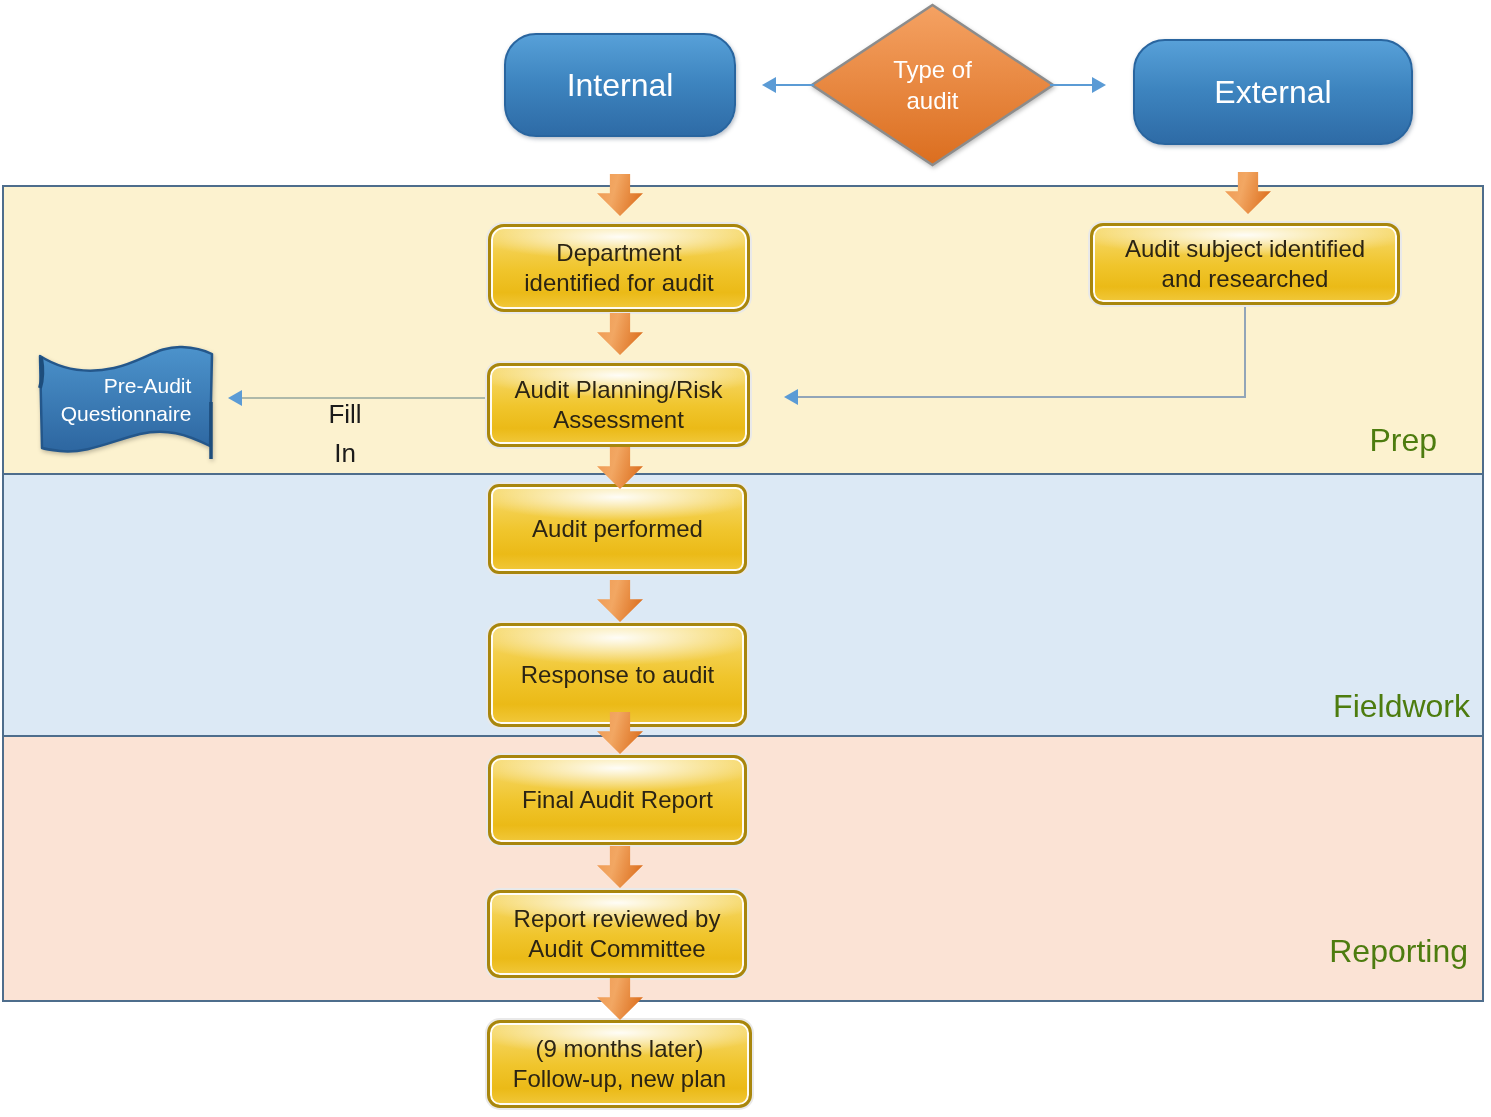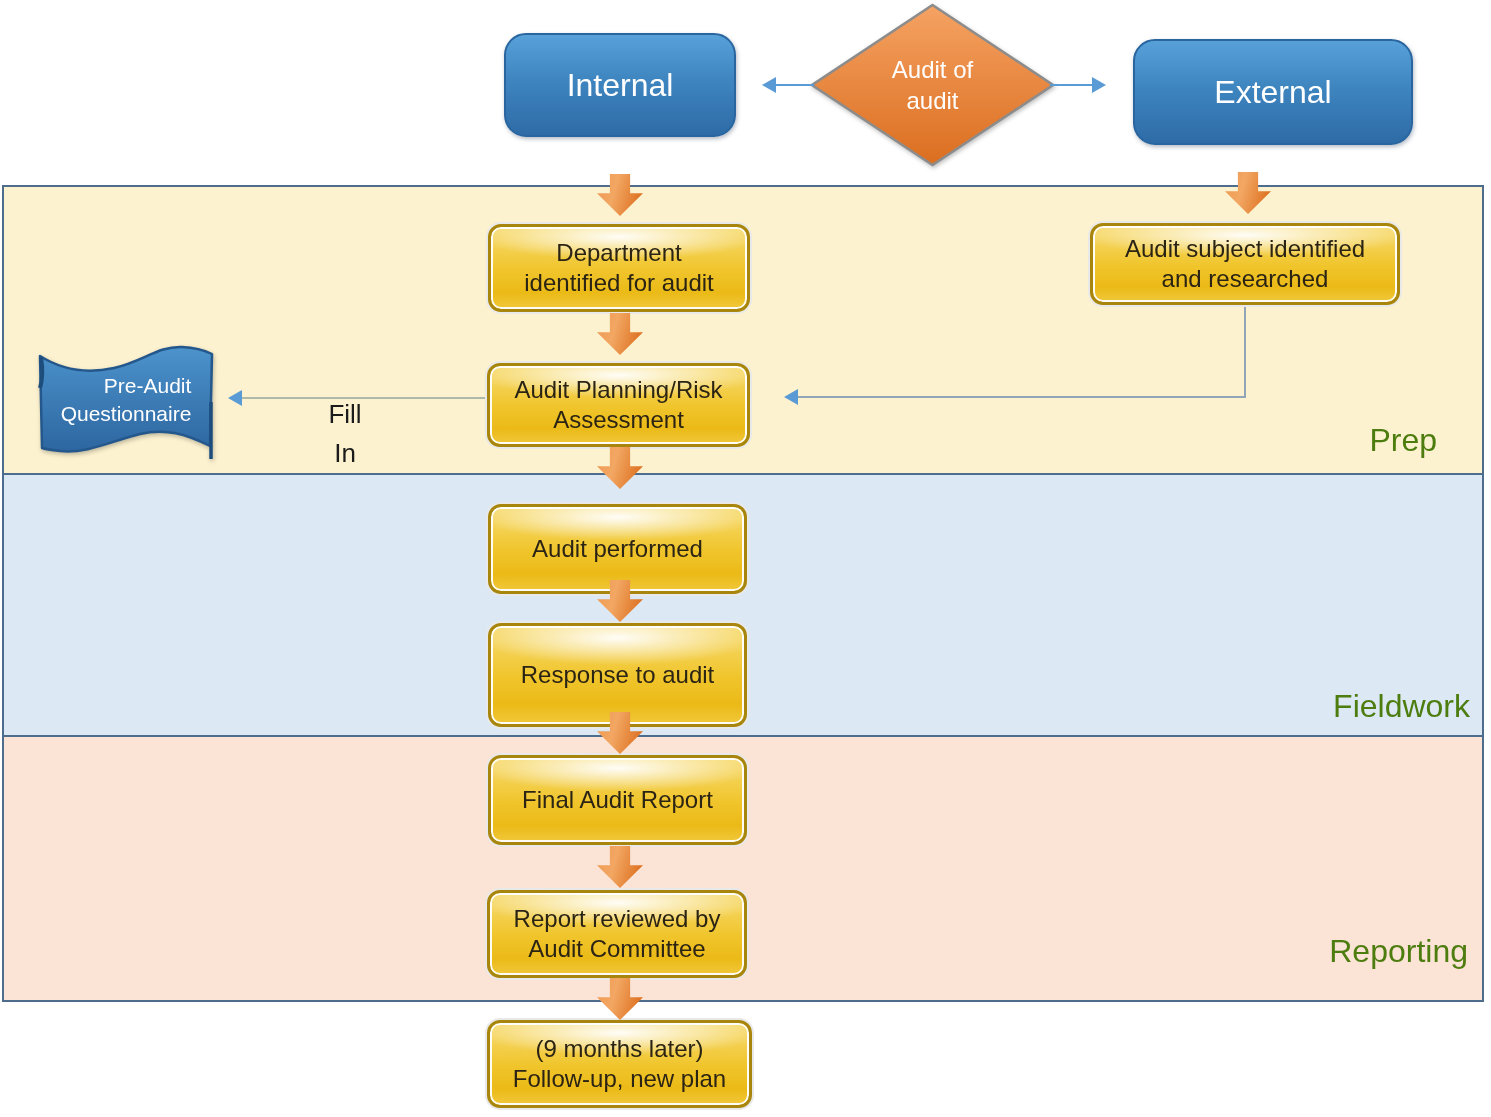--- a/index.html
+++ b/index.html
@@ -12,21 +12,21 @@
   .band {
     position:absolute; left:2px; width:1482px;
     border:2px solid #4E6D8C; box-sizing:border-box;
   }
   .band-label {
     position:absolute; font-size:32px; color:#4d7c0f; white-space:nowrap;
   }
   
   .blue-box {
     position:absolute; box-sizing:border-box;
-    border:2px solid #29659F; border-radius:22px;
+    border:2px solid #29659F; border-radius:32px;
     background:linear-gradient(180deg,#57A0D8 0%, #3D84BF 48%, #2E6BA6 100%);
     box-shadow:1px 2px 4px rgba(40,60,90,.35);
     display:flex; align-items:center; justify-content:center;
     color:#ffffff; font-size:32px;
   }
   
   .gold-box {
     position:absolute; box-sizing:border-box;
     border:3px solid #A8860D; border-radius:13px;
     background:
@@ -99,21 +99,21 @@
   <div class="diamond-wrap">
     <svg width="245" height="164" viewBox="0 0 245 164">
       <defs>
         <linearGradient id="dg" x1="0" y1="0" x2="0" y2="1">
           <stop offset="0" stop-color="#F5A263"></stop>
           <stop offset="1" stop-color="#DB6E1F"></stop>
         </linearGradient>
       </defs>
       <polygon points="122.5,2 243,82 122.5,162 2,82" fill="url(#dg)" stroke="#8C8C8C" stroke-width="2.5"></polygon>
     </svg>
-    <div class="diamond-label">Audit of
+    <div class="diamond-label">Type of
 audit</div>
   </div>
 
   <div class="hline" style="left:776px; top:84px; width:38px;"></div>
   <div class="tri-l" style="left:762px; top:77px;"></div>
 
   <div class="hline" style="left:1050px; top:84px; width:44px;"></div>
   <div class="tri-r" style="left:1092px; top:77px;"></div>
 
   <div class="gline" style="left:1244px; top:304px; width:2px; height:94px;"></div>
@@ -141,30 +141,30 @@
                C 152,92 132,86 106,92
                C 78,99 52,112 26,109
                C 18,108 11,107 8,106 Z" fill="url(#fg)" stroke="#24578B" stroke-width="2.5" stroke-linejoin="round"></path>
       <path d="M 7,15 C 9,27 9,36 6,46" fill="none" stroke="#1D4D7C" stroke-width="4"></path>
       <path d="M 177,60 L 177,117" fill="none" stroke="#1D4D7C" stroke-width="3.5"></path>
     </svg>
     <div class="flag-label">Pre-Audit
 Questionnaire</div>
   </div>
 
-  <div class="gold-box" style="left:488px; top:224px; width:262px; height:88px;">Department
+  <div class="gold-box" style="left:488px; top:224px; width:262px; height:88px;border-radius:16px;">Department
 identified for audit</div>
 
   <div class="gold-box" style="left:1090px; top:223px; width:310px; height:82px;">Audit subject identified
 and researched</div>
 
   <div class="gold-box" style="left:487px; top:355px; width:263px; height:84px;margin-top:8px;">Audit Planning/Risk
 Assessment</div>
 
-  <div class="gold-box" style="left:488px; top:504px; width:259px; height:90px;">Audit performed</div>
+  <div class="gold-box" style="left:488px; top:484px; width:259px; height:90px;border-radius:11px;">Audit performed</div>
 
   <div class="gold-box" style="left:488px; top:623px; width:259px; height:104px;">Response to audit</div>
 
   <div class="gold-box" style="left:488px; top:755px; width:259px; height:90px;">Final Audit Report</div>
 
   <div class="gold-box" style="left:487px; top:890px; width:260px; height:88px;">Report reviewed by
 Audit Committee</div>
 
   <div class="gold-box" style="left:487px; top:1020px; width:265px; height:88px;">(9 months later)
 Follow-up, new plan</div>

